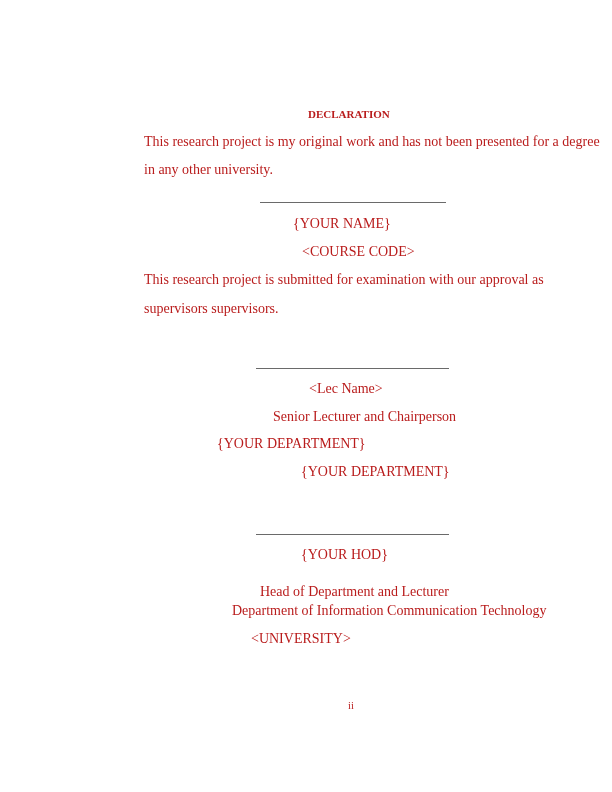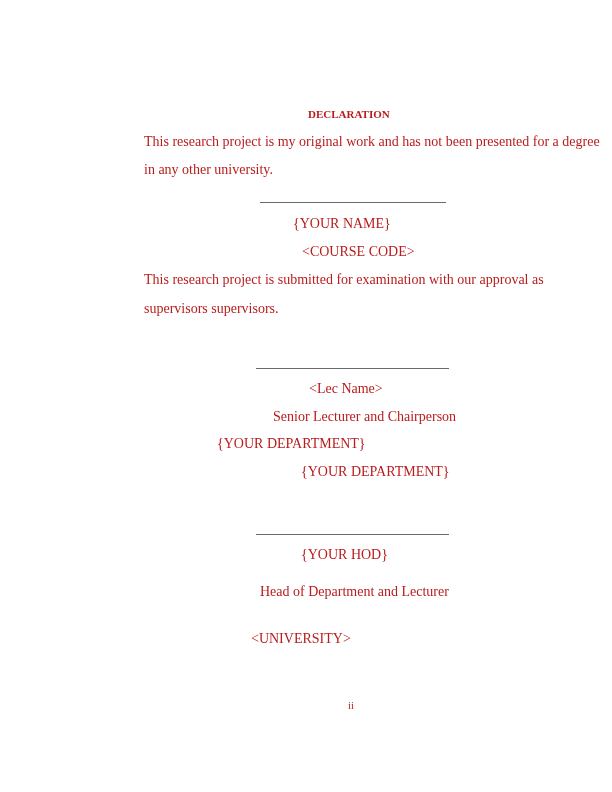--- a/index.html
+++ b/index.html
@@ -59,17 +59,18 @@
 
   <div class="line" style="left:309px; top:382px;">&lt;Lec Name&gt;</div>
   <div class="line" style="left:273px; top:410px;">Senior Lecturer and Chairperson</div>
   <div class="line" style="left:217px; top:437px;">{YOUR DEPARTMENT}</div>
   <div class="line" style="left:301px; top:465px;">{YOUR DEPARTMENT}</div>
 
   <div class="sig-rule" style="left:256px; top:534px; width:193px;"></div>
 
   <div class="line" style="left:301px; top:548px;">{YOUR HOD}</div>
   <div class="line" style="left:260px; top:576px;margin-top:9px;">Head of Department and Lecturer</div>
+  <div class="line" style="left:232px; top:604px;">Department of Information Communication Technology</div>
   <div class="line" style="left:251px; top:632px;">&lt;UNIVERSITY&gt;</div>
 
   <div class="page-num" style="left:348px; top:699px;">ii</div>
 
 </div>
 
 </body></html>

